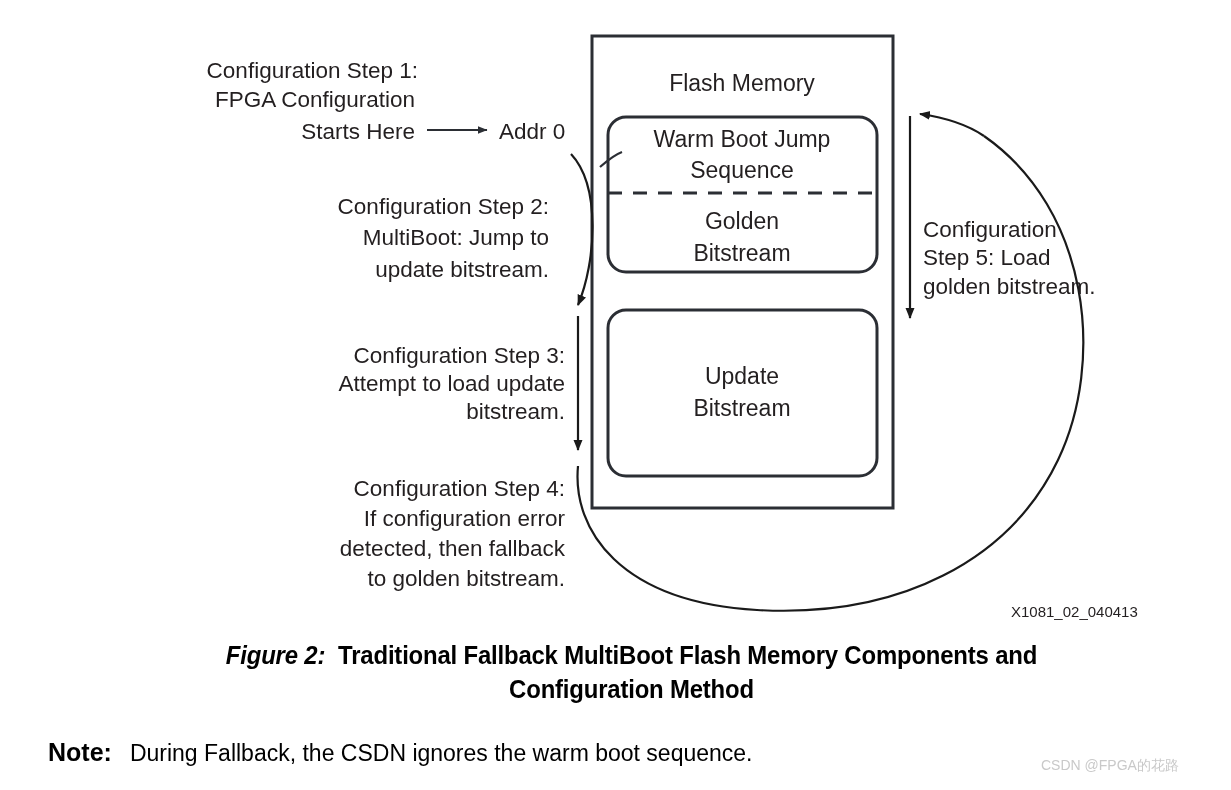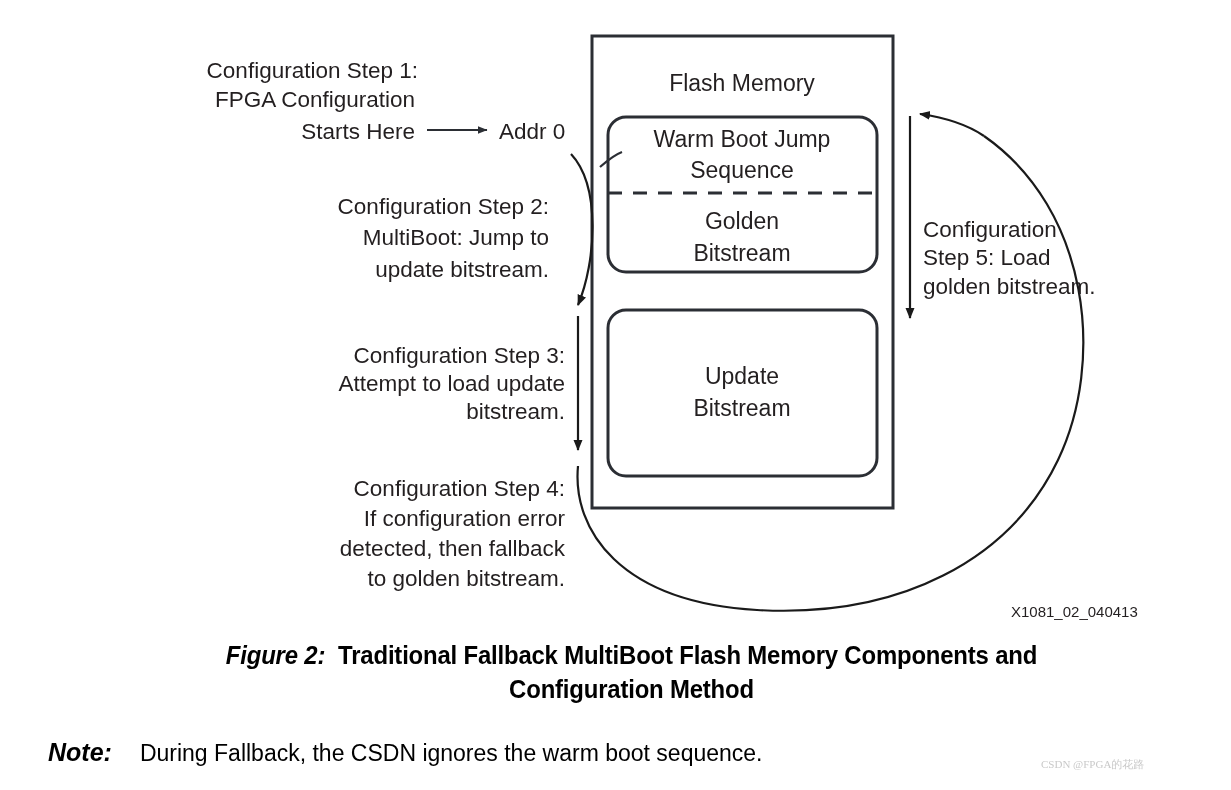--- a/index.html
+++ b/index.html
@@ -84,32 +84,30 @@
     position: absolute;
     left: 48px;
     top: 738px;
     width: 1000px;
     font-size: 23px;
     color: #000;
     white-space: nowrap;
   }
   .note-label {
     font-weight: bold;
-    font-style: italic;
     font-size: 25px;
-    margin-right: 28px;
+    margin-right: 18px;
   }
   .watermark {
     position: absolute;
     left: 1041px;
     top: 757px;
-    font-size: 11px;
+    font-size: 14px;
     color: #c9c9c9;
     white-space: nowrap;
-    font-family: Liberation Serif, serif;
   }
 </style>
 </head>
 <body>
 
 <div id="figure-root">
 
   <svg class="diagram" viewBox="0 0 1231 790">
     <defs>
       <marker id="arrowFilled" markerWidth="11" markerHeight="11" refX="9.5" refY="4" orient="auto" markerUnits="userSpaceOnUse">

